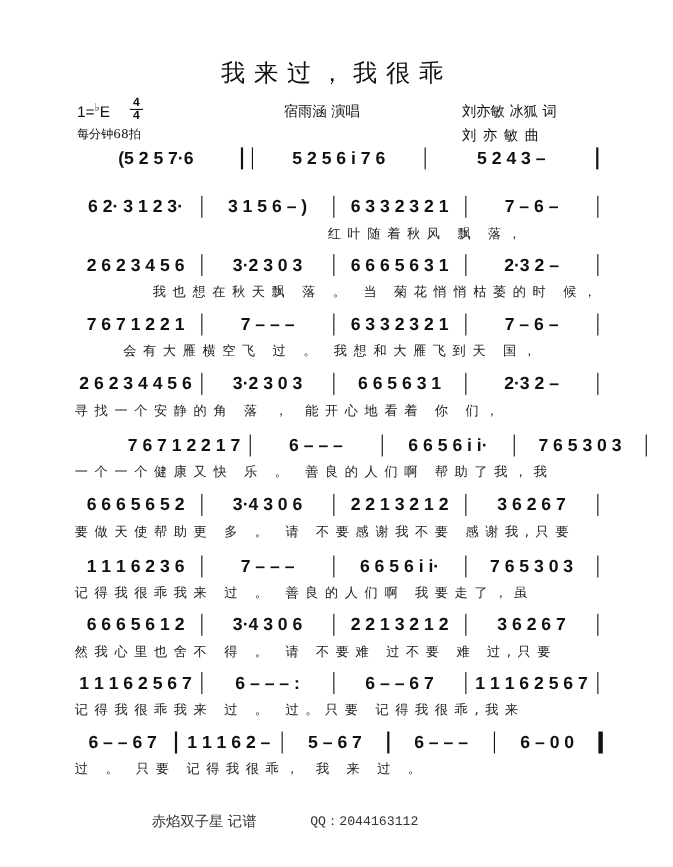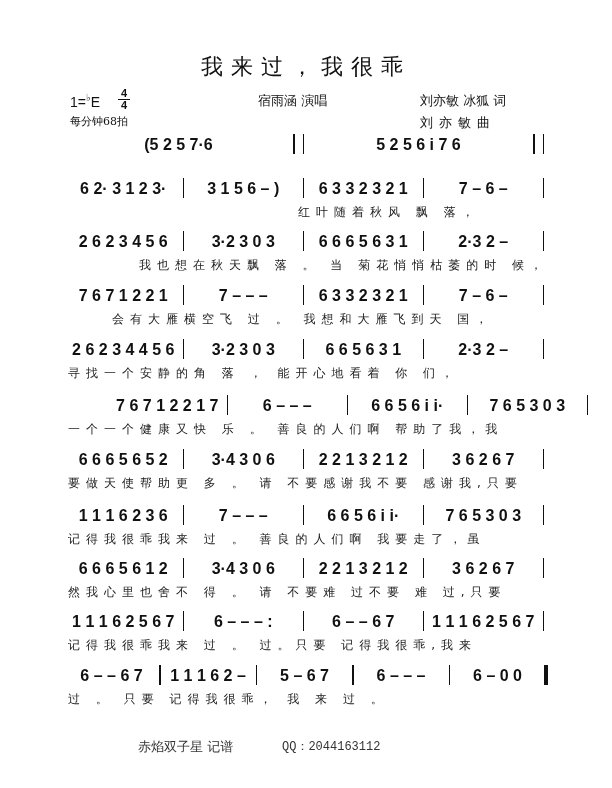--- a/index.html
+++ b/index.html
@@ -50,20 +50,21 @@
 <div class="abs meta composer">刘亦敏曲</div>
 
 <div id="score">
     <div class="row" style="top: 132px;">
       <div class="notes" style="width: 480px;">
         <div class="measure" style="flex: 1 1 0%;">(5 2 5 7·6</div>
         <div class="barline"></div>
         <div class="barline"></div>
         <div class="measure" style="flex: 1 1 0%;">5 2 5 6 i 7 6</div>
         <div class="barline"></div>
+        <div class="measure" style="flex: 1 1 0%;">5 2 4 3 –</div>
         <div class="barline"></div>
       </div>
     </div>
     <div class="row" style="top: 176px;">
       <div class="notes" style="width: 480px;">
         <div class="measure" style="flex: 1 1 0%; text-align: right;">6 2· 3 1 2 3·</div>
         <div class="barline"></div>
         <div class="measure" style="flex: 1 1 0%;">3 1 5 6 – )</div>
         <div class="barline"></div>
         <div class="measure" style="flex: 1 1 0%;">6 3 3 2 3 2 1</div>

